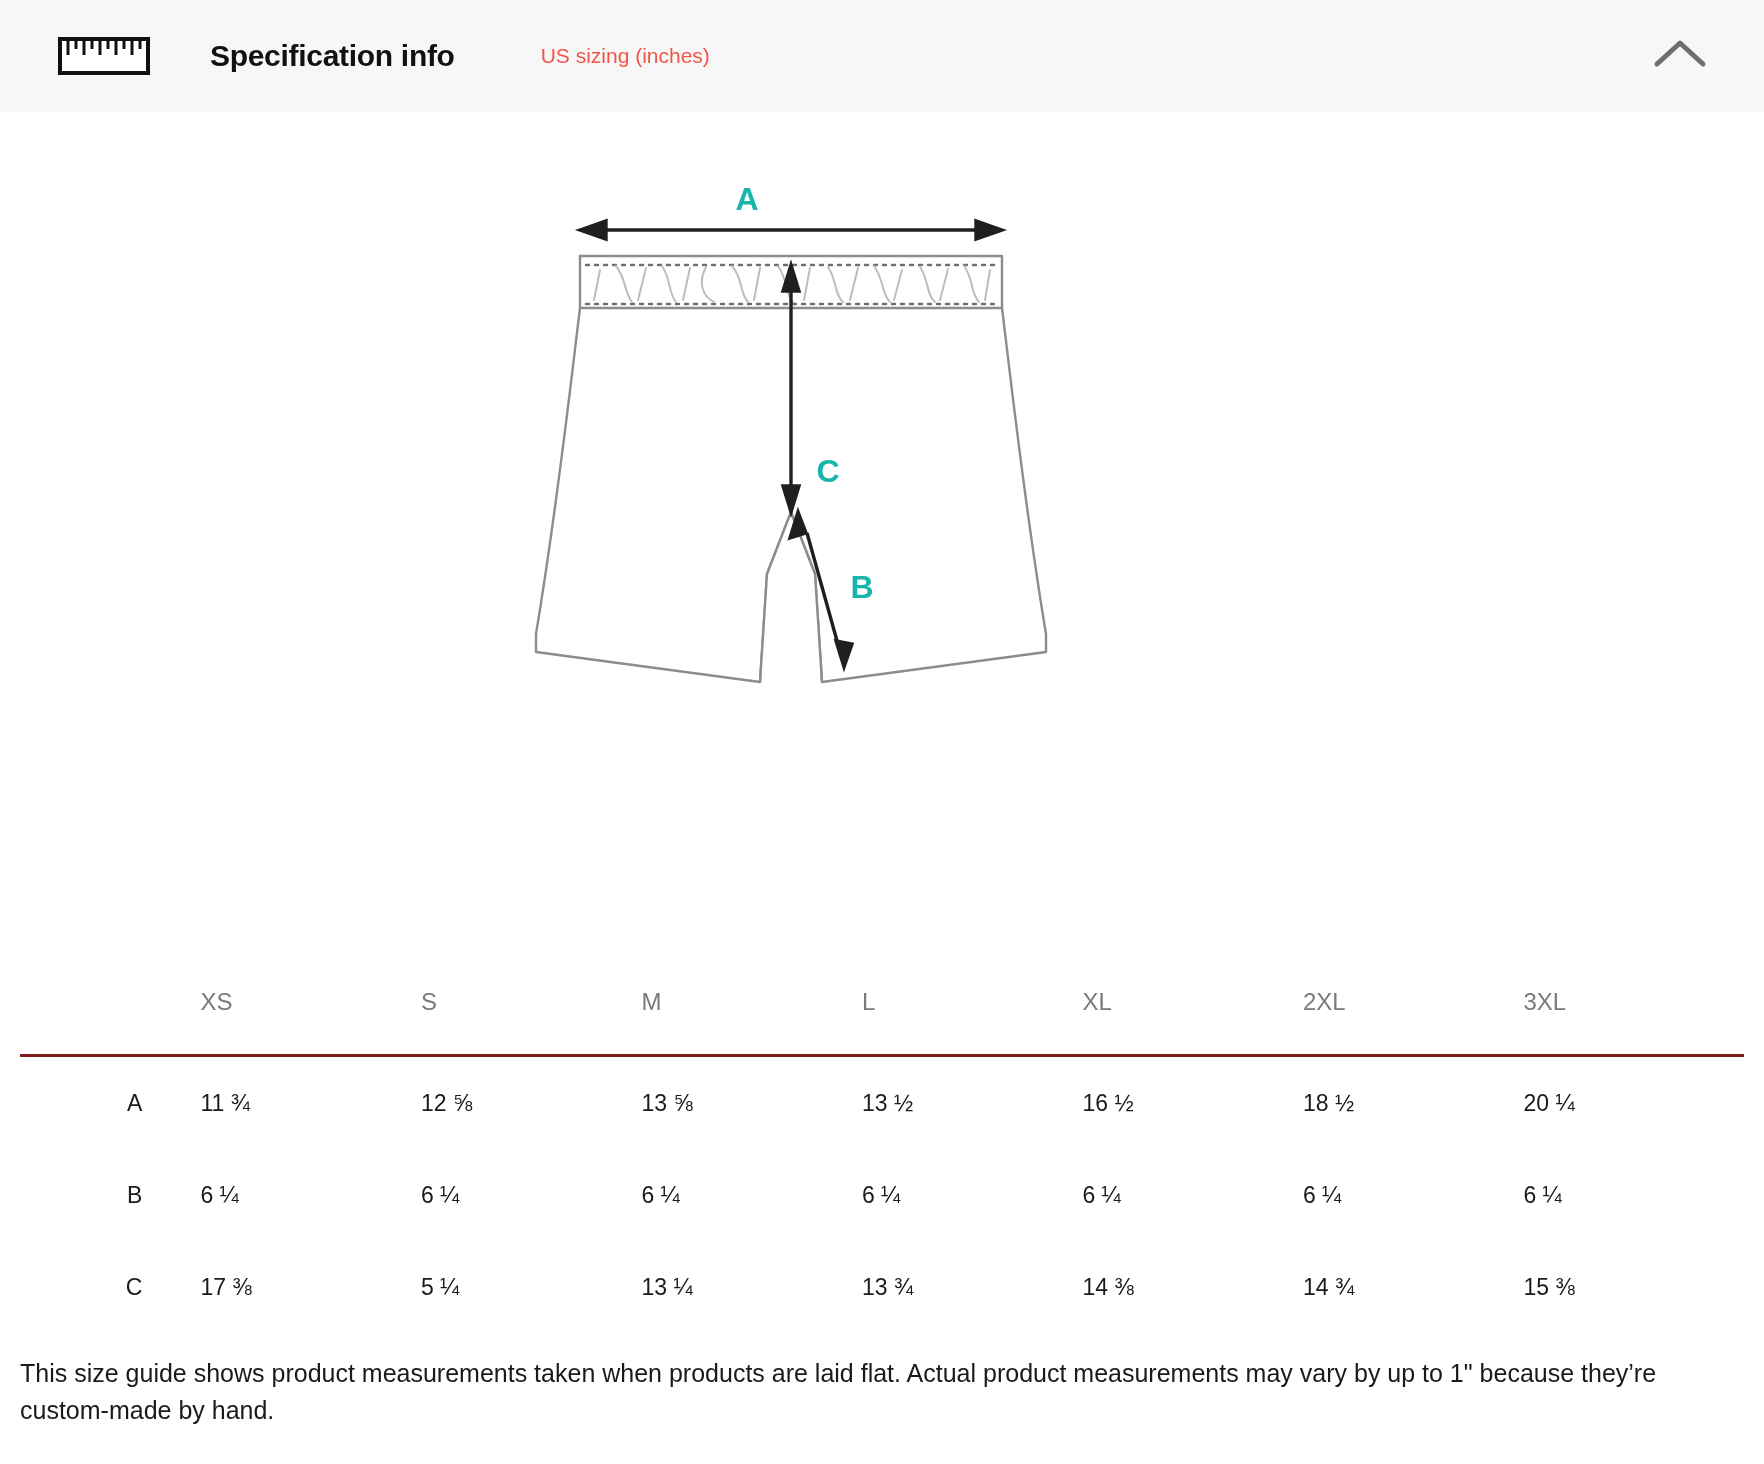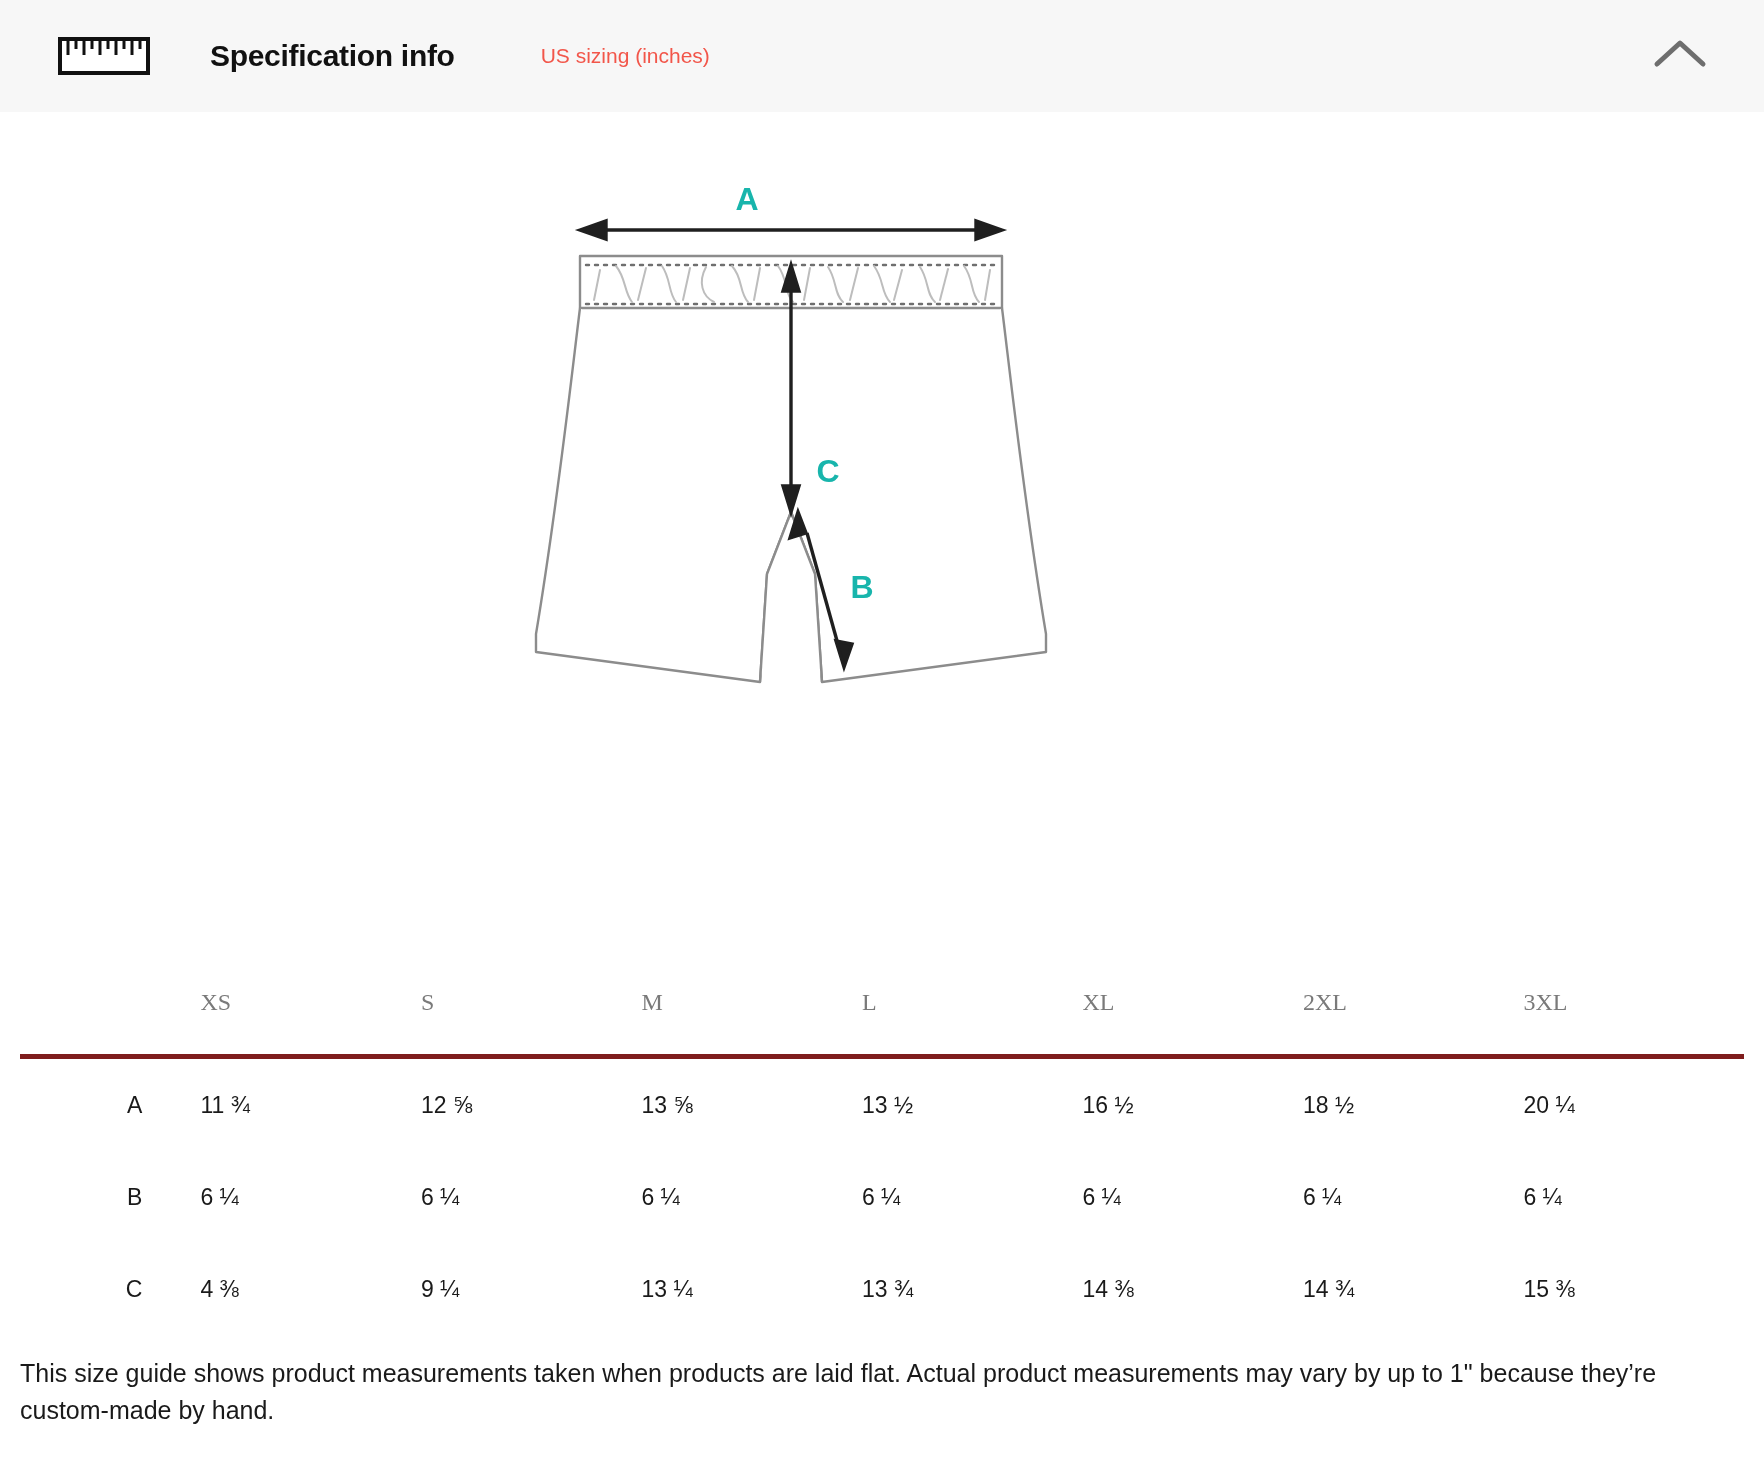--- a/index.html
+++ b/index.html
@@ -69,22 +69,21 @@
   }
   .size-table col.c-label{width:180px;}
   .size-table col.c-size{width:220px;}
   .hdr-row th{
     height:84px;
     font-size:24px;
     color:#7a7a7a;
     padding-bottom:10px;
   }
   .hdr-row{
-    border-bottom:5px solid #7f1d1d;
-    font-family:Liberation Serif, serif;
+    border-bottom:3px solid #7f1d1d;
   }
   .data-row td{
     height:92px;
     font-size:23px;
     color:#1a1a1a;
   }
   .row-key{
     color:#18b5ac;
     font-weight:bold;
     font-size:24px;
@@ -254,22 +253,22 @@
       <td>6 ¼</td>
       <td>6 ¼</td>
       <td>6 ¼</td>
       <td>6 ¼</td>
       <td>6 ¼</td>
       <td>6 ¼</td>
       <td>6 ¼</td>
     </tr>
     <tr class="data-row">
       <td class="row-key">C</td>
-      <td>4 ⅜</td>
-      <td>9 ¼</td>
+      <td>17 ⅜</td>
+      <td>5 ¼</td>
       <td>13 ¼</td>
       <td>13 ¾</td>
       <td>14 ⅜</td>
       <td>14 ¾</td>
       <td>15 ⅜</td>
     </tr>
   </tbody>
 </table>
 
 <p class="disclaimer">This size guide shows product measurements taken when products are laid flat. Actual product measurements may vary by up to 1" because they’re custom-made by hand.</p>

